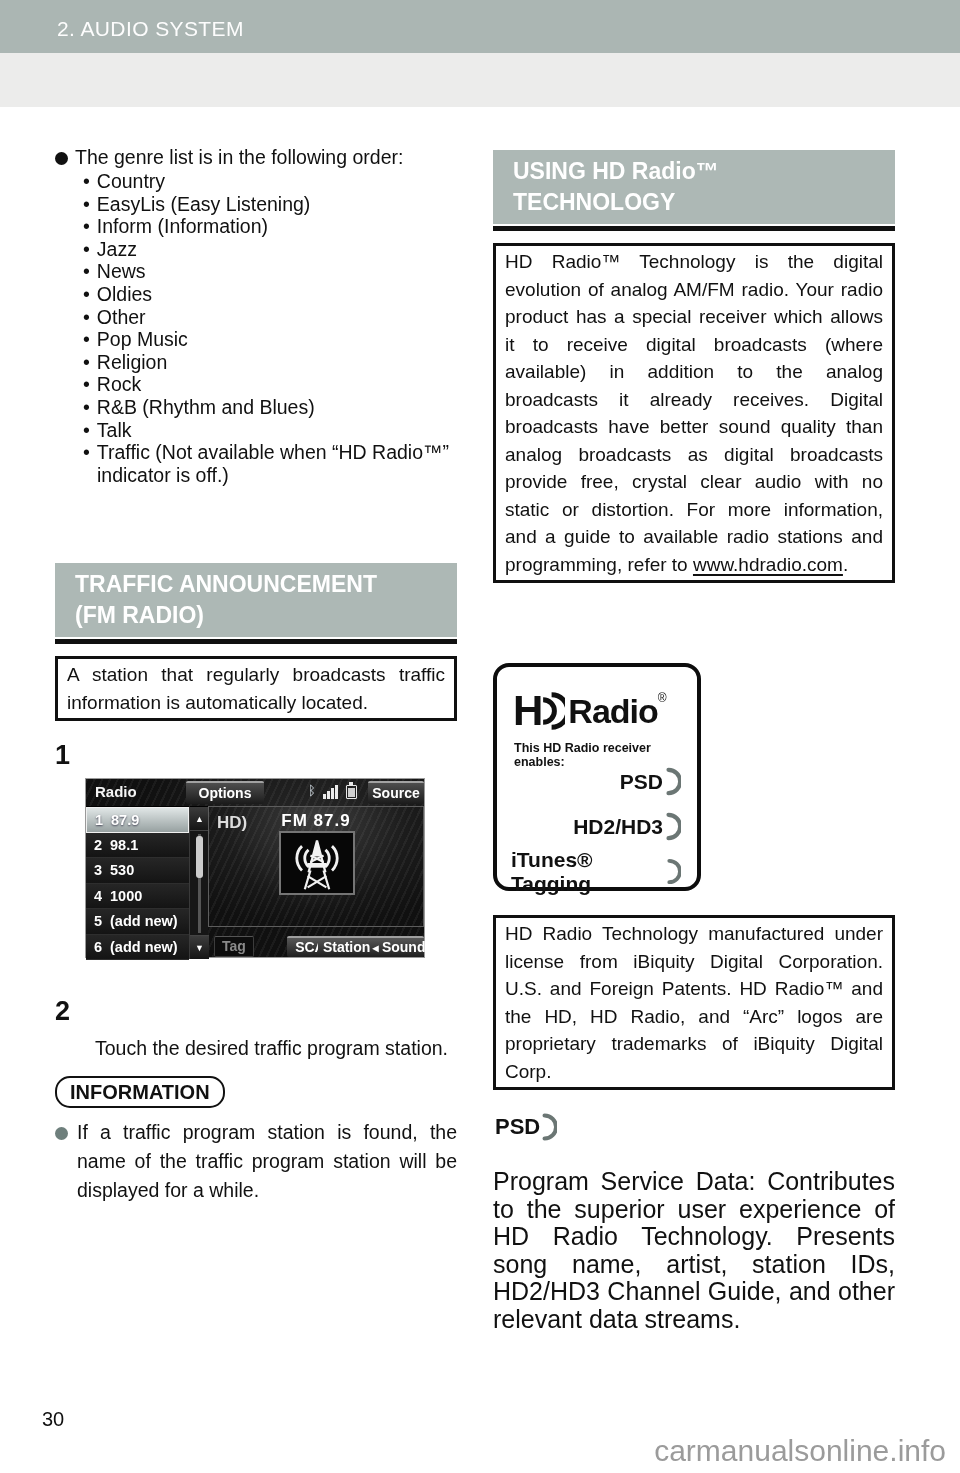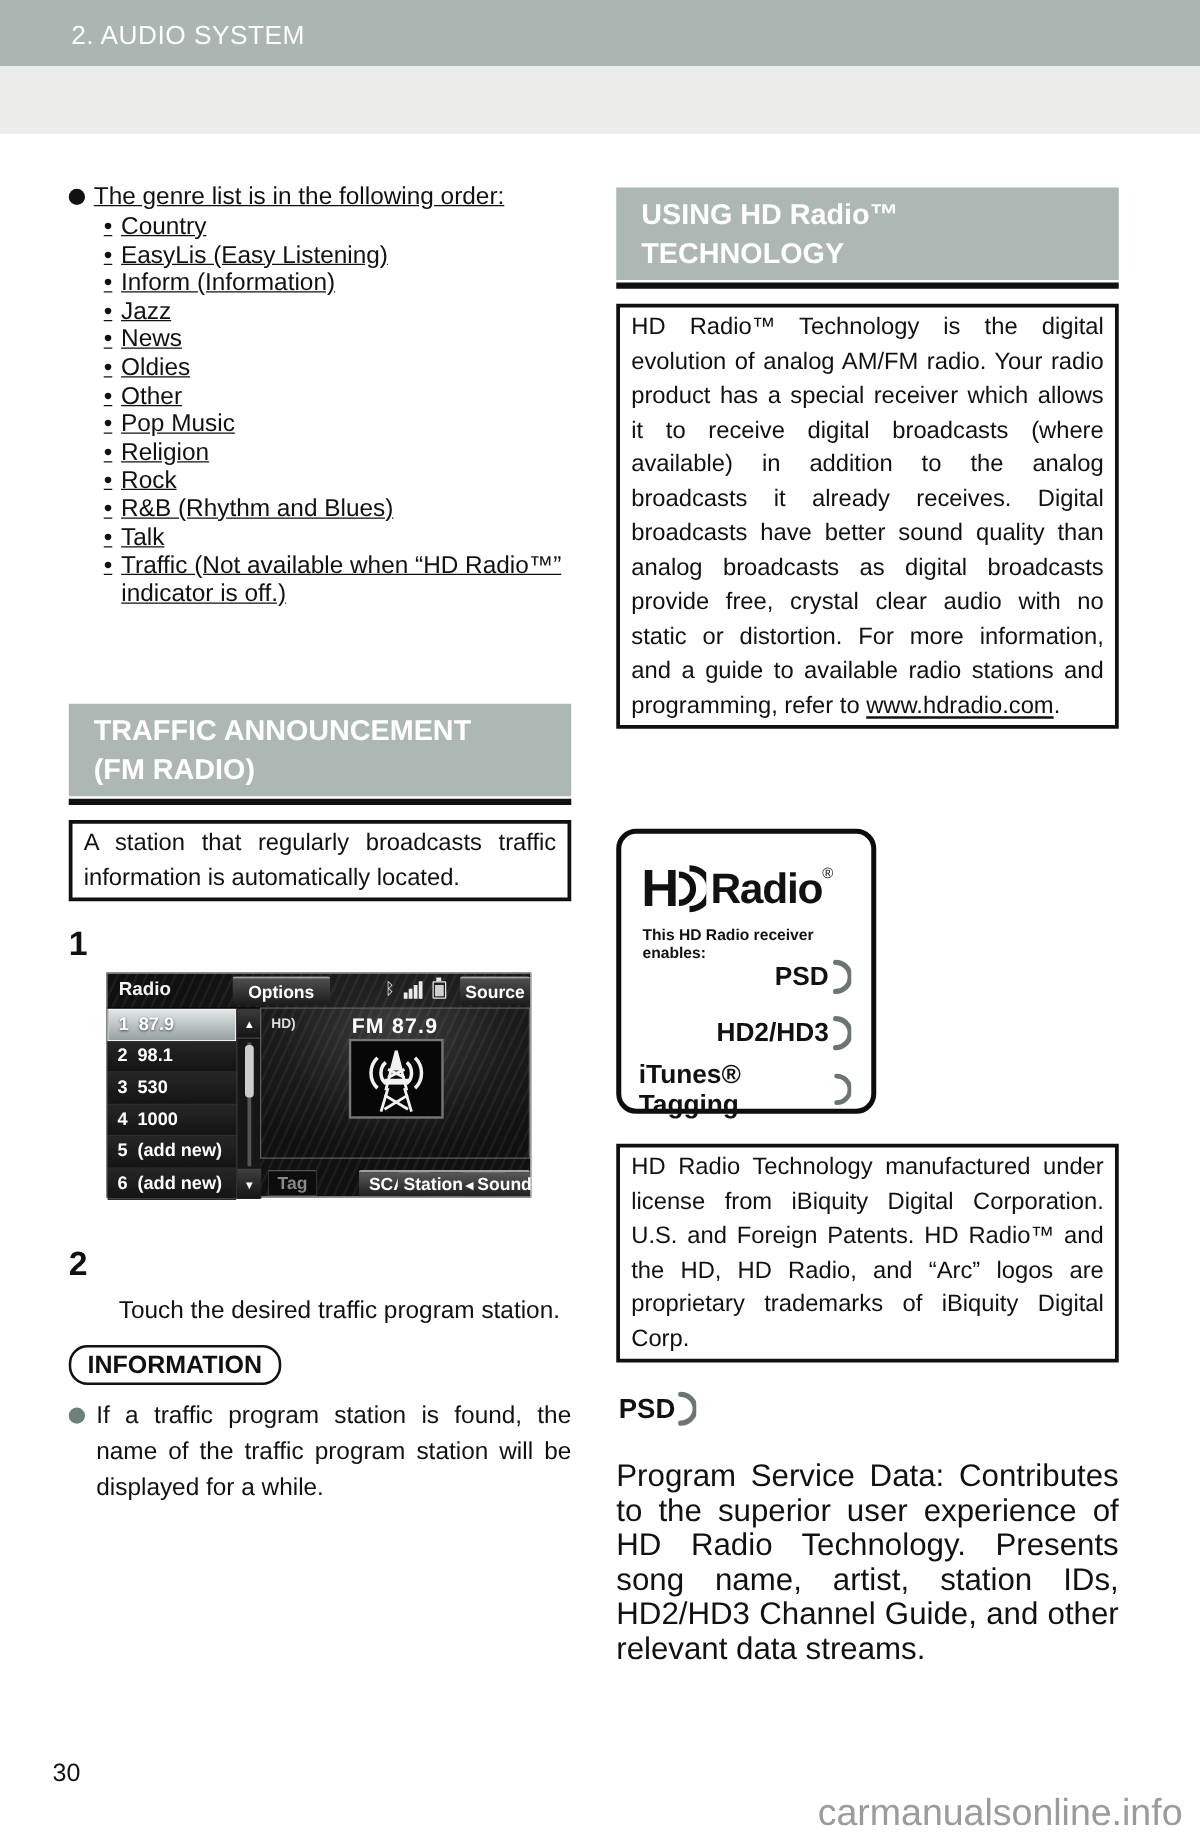--- a/index.html
+++ b/index.html
@@ -18,21 +18,21 @@
   .sec-rule { position:absolute; width:402px; height:5px; background:#101010; }
   .doc-box  { position:absolute; width:402px; border:3px solid #101010; padding:2px 9px;
               font-size:19px; line-height:27.5px; text-align:justify; background:#fff; }
   .para     { position:absolute; width:402px; font-size:25px; line-height:27.5px; text-align:justify; }
   .step     { position:absolute; width:402px; }
   .step-num { position:absolute; left:0; top:-2px; font-size:27px; font-weight:bold; }
   .step-txt { display:block; margin-left:40px; font-size:19.5px; line-height:29px; text-align:justify;margin-top:36px; }
   a.doclink { color:#111; text-decoration:underline; text-decoration-thickness:2px; text-underline-offset:3px; }
 
   
-  .genre-block { position:absolute; left:55px; top:146px; width:405px; font-size:19.5px;text-decoration:underline; }
+  .genre-block { position:absolute; left:55px; top:146px; width:405px; font-size:19.5px; }
   .genre-lead  { line-height:23px; }
   .bdot { display:inline-block; width:13px; height:13px; border-radius:50%; background:#111;
           margin-right:7px; transform:translateY(1px); }
   ul.genres { list-style:none; margin-left:22px; margin-top:1px; }
   ul.genres li { line-height:22.6px; padding-left:20px; text-indent:-14px; }
   ul.genres li::before { content:"•"; margin-right:7px; }
 
   .info-pill { position:absolute; left:55px; top:1076px; display:inline-block; border:2.5px solid #111;
                border-radius:15px; padding:0 13px; font-size:20px; font-weight:bold; line-height:28px; }
   .info-note { position:absolute; left:55px; top:1118px; width:402px; font-size:19.5px; line-height:29px;
@@ -69,21 +69,21 @@
   .r-scroll { position:absolute; left:103px; top:27px; width:19px; height:153px; background:#161616;
               border-left:1px solid #3a3a3a; border-top:1px solid #000; }
   .r-up,.r-dn { position:absolute; left:0; width:19px; height:24px; background:linear-gradient(#3c3c3c,#151515);
                 color:#fff; font-size:9px; text-align:center; line-height:24px; }
   .r-up { top:0; border-bottom:1px solid #444; } .r-dn { bottom:0; border-top:1px solid #444; }
   .r-track { position:absolute; left:8px; top:27px; width:3px; height:99px; background:#555; }
   .r-thumb { position:absolute; left:6px; top:29px; width:7px; height:42px; background:#cdcdcd; border-radius:3px; }
 
   .r-disp { position:absolute; left:122px; top:27px; width:216px; height:121px; border:1px solid #5d5d5d;
             background:radial-gradient(ellipse at 50% 10%, rgba(255,255,255,.09), transparent 60%); }
-  .r-hd   { position:absolute; left:8px; top:6px; font-size:11px; font-weight:bold; color:#ddd; }
+  .r-hd   { position:absolute; left:8px; top:6px; font-size:17px; font-weight:bold; color:#ddd; }
   .r-freq { position:absolute; left:0; right:0; top:4px; text-align:center; font-size:17px; font-weight:bold;
             color:#fff; letter-spacing:1px; }
   .r-tower { position:absolute; left:70px; top:24px; width:76px; height:64px; border:2px solid #757575;
              background:#070707; }
 
   .r-bbtn { position:absolute; top:157px; height:21px; text-align:center; font-size:14px; font-weight:bold;
             line-height:19px; color:#fff; background:linear-gradient(#585858,#1f1f1f);
             border-top:2px solid #9f9f9f; border-radius:2px; }
   .r-tag  { left:128px; width:40px; background:#0d0d0d; border:1px solid #3c3c3c; border-top:1px solid #555;
             color:#8a8a8a; line-height:19px; }

